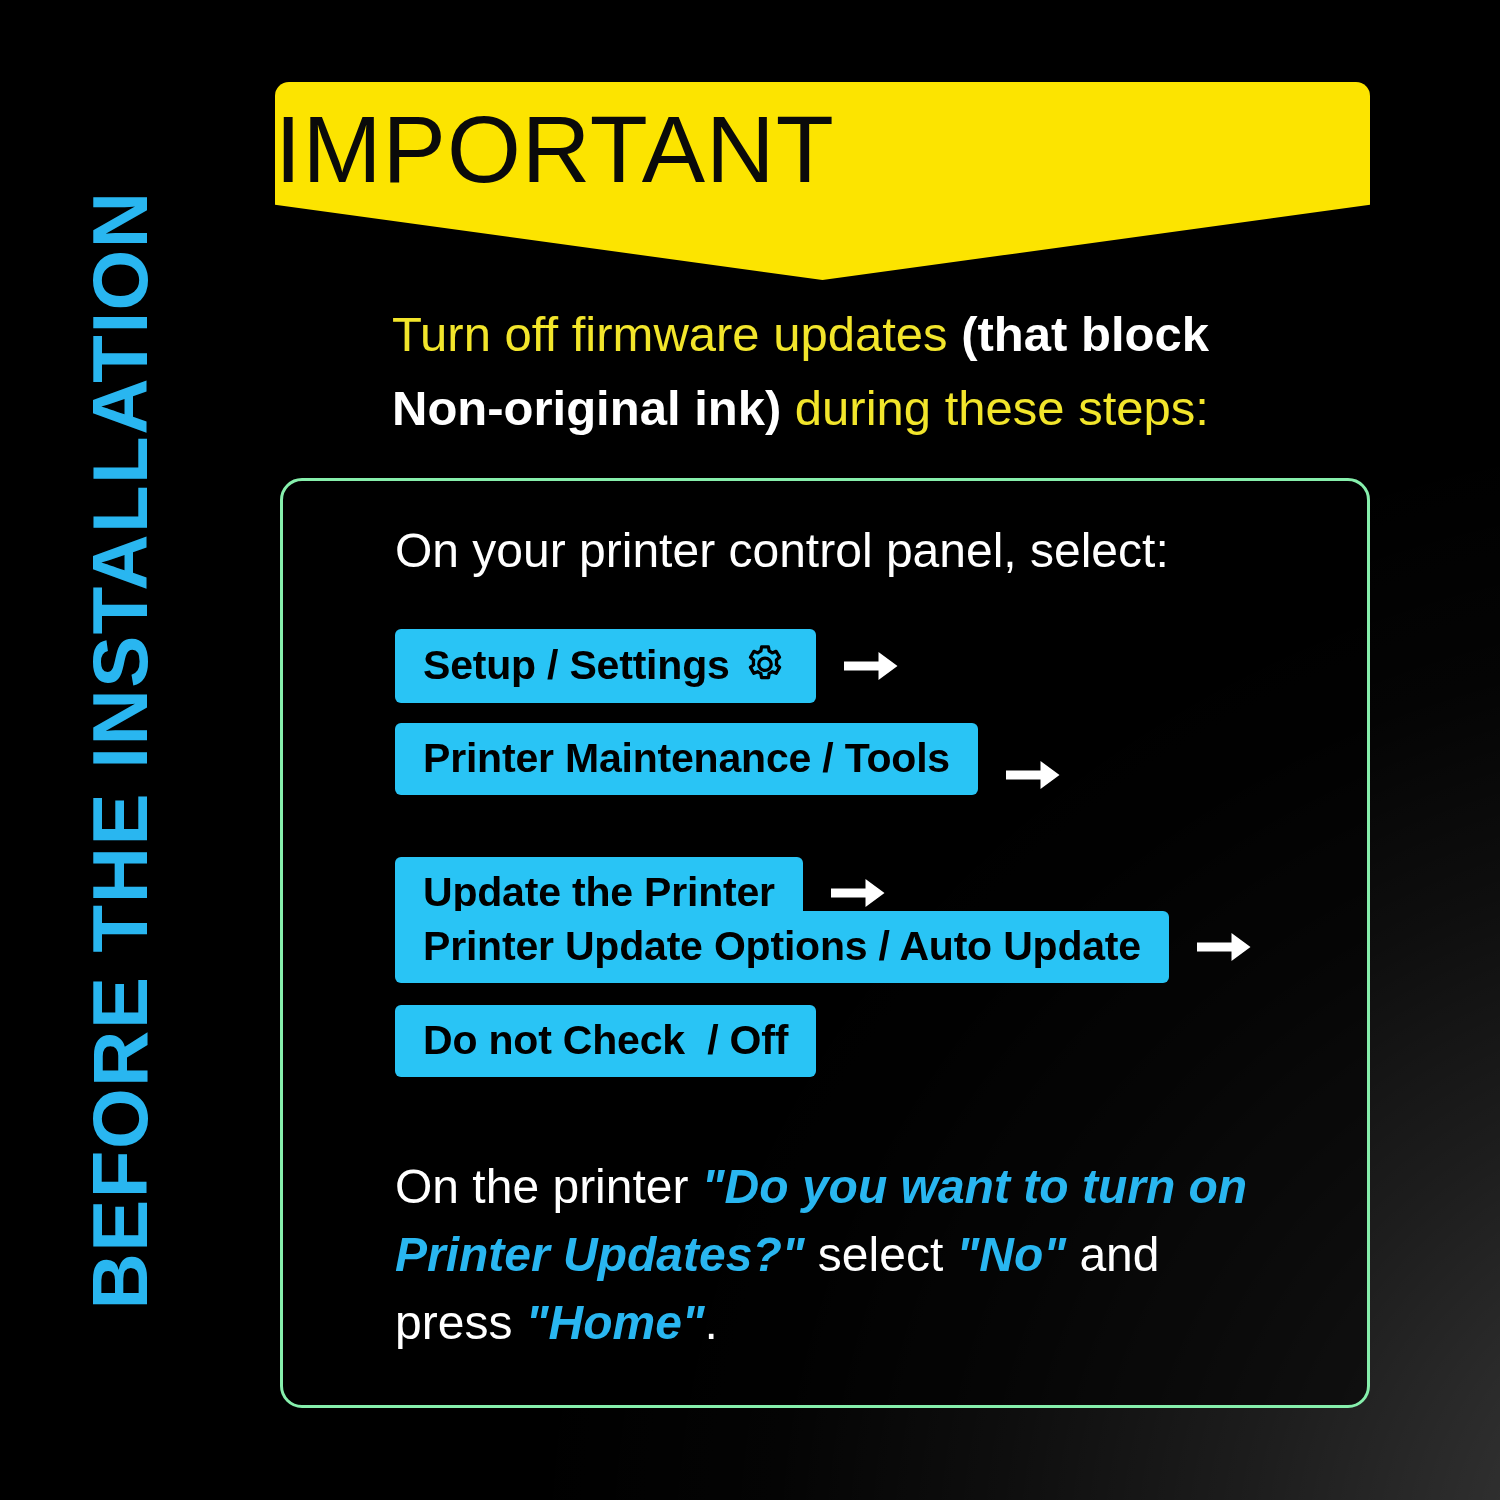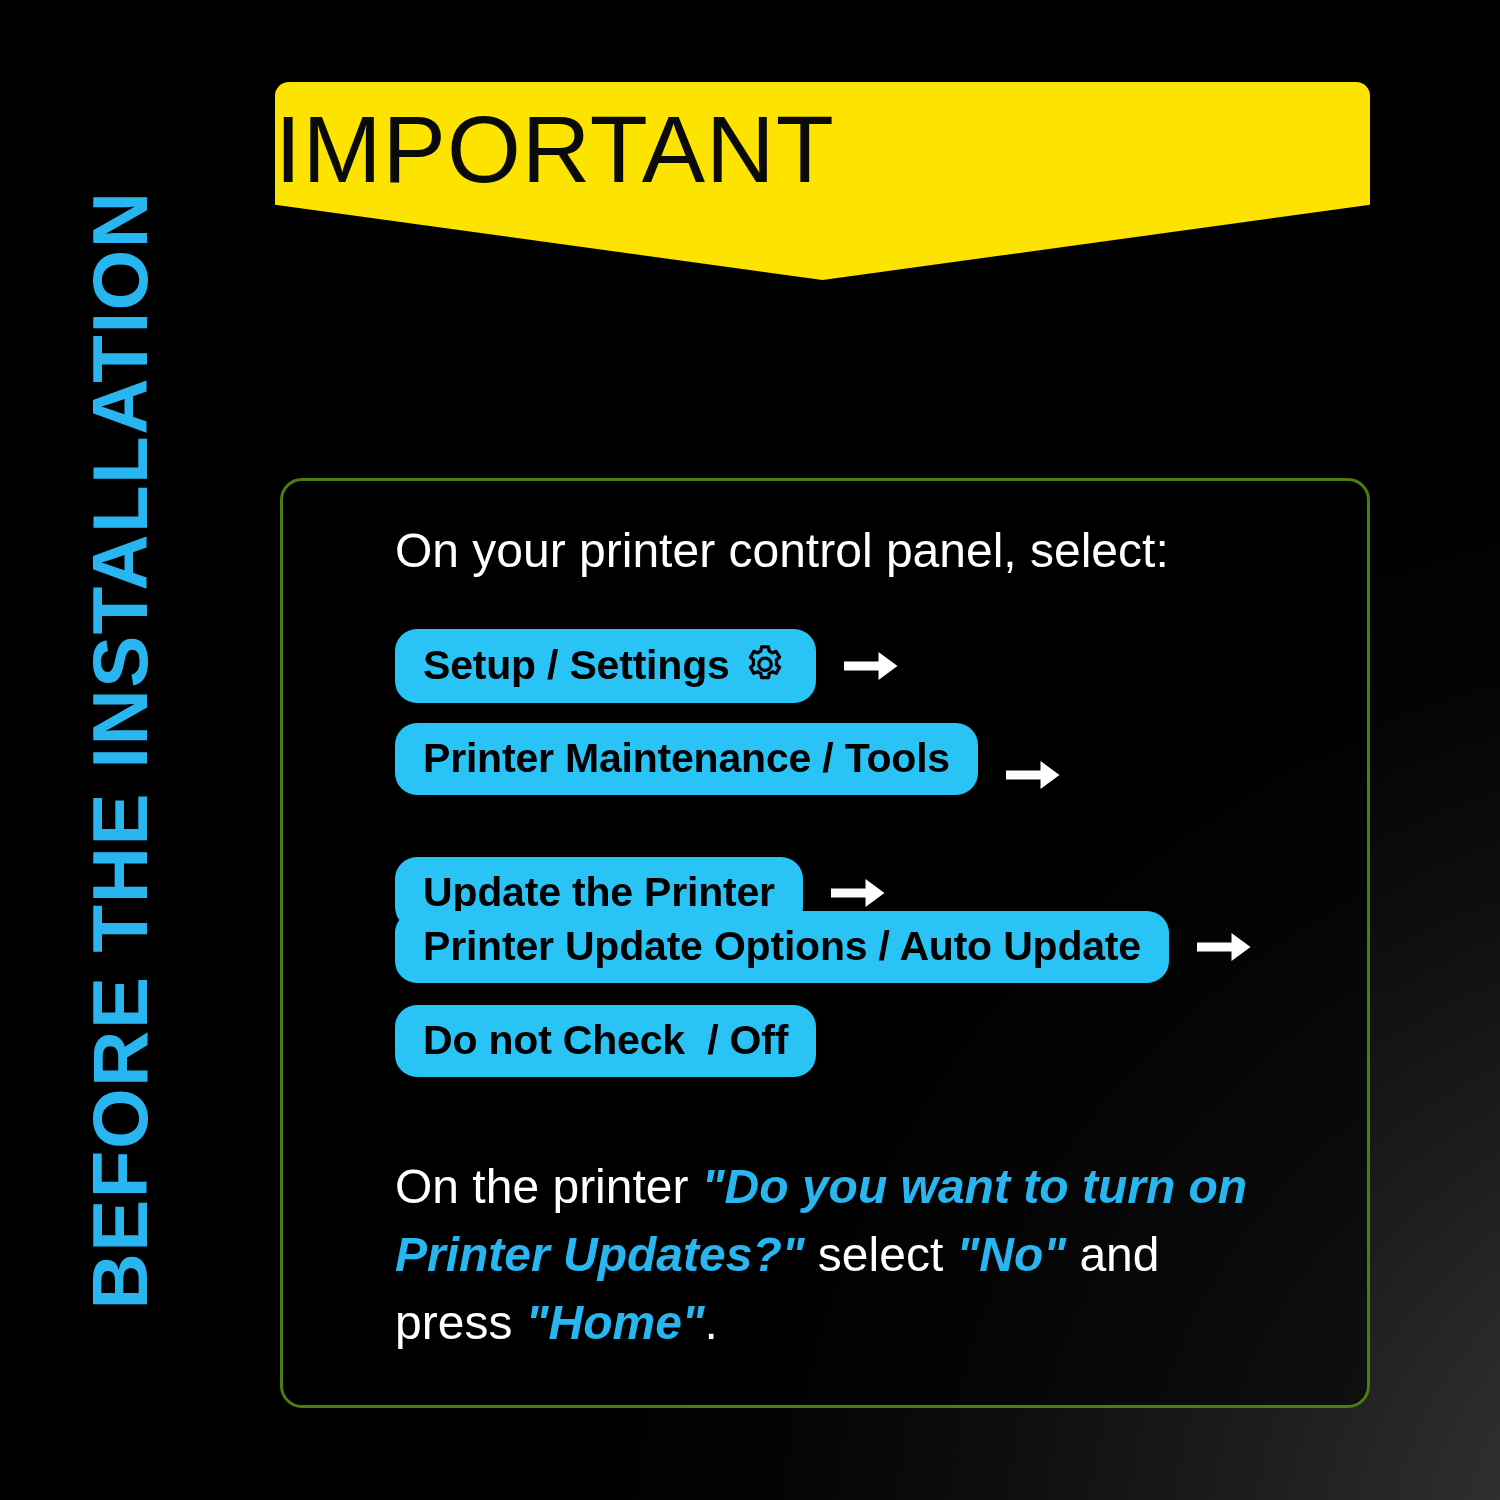--- a/index.html
+++ b/index.html
@@ -95,21 +95,21 @@
     font-weight: 700;
   }
 
   
   #steps-panel {
     position: absolute;
     left: 280px;
     top: 478px;
     width: 1090px;
     height: 930px;
-    border: 3px solid #4d7c0f;
+    border: 3px solid #86efac;
     border-radius: 22px;
     box-sizing: border-box;
     background: rgba(0,0,0,0.55);
   }
 
   #panel-intro {
     position: absolute;
     left: 112px;
     top: 42px;
     color: #FFFFFF;
@@ -121,21 +121,21 @@
   
   .step-row {
     position: absolute;
     left: 112px;
     display: flex;
     align-items: center;
   }
   .step-chip {
     background: #29C4F5;
     color: #000000;
-    border-radius: 22px;
+    border-radius: 6px;
     font-size: 41px;
     font-weight: 700;
     padding: 13px 28px 15px 28px;
     display: flex;
     align-items: center;
     gap: 12px;
     white-space: pre;
     line-height: 1.08;
     letter-spacing: -0.2px;
   }
@@ -171,20 +171,21 @@
   <div id="bg-glow"></div>
 
   <div id="side-title">
     <div class="vtext">BEFORE THE INSTALLATION</div>
   </div>
 
   <div id="important-banner">
     <div class="banner-text">IMPORTANT</div>
   </div>
 
+  <div id="lead-paragraph"><span>Turn off firmware updates </span><span class="em">(that block Non-original ink)</span><span> during these steps:</span></div>
 
   <div id="steps-panel">
 
     <div id="panel-intro">On your printer control panel, select:</div>
 
     <div class="step-row" style="top:148px;">
       <div class="step-chip">
         <span>Setup / Settings</span>
         <span class="gear-icon">
           <svg width="46" height="46" viewBox="0 0 24 24" aria-hidden="true">

